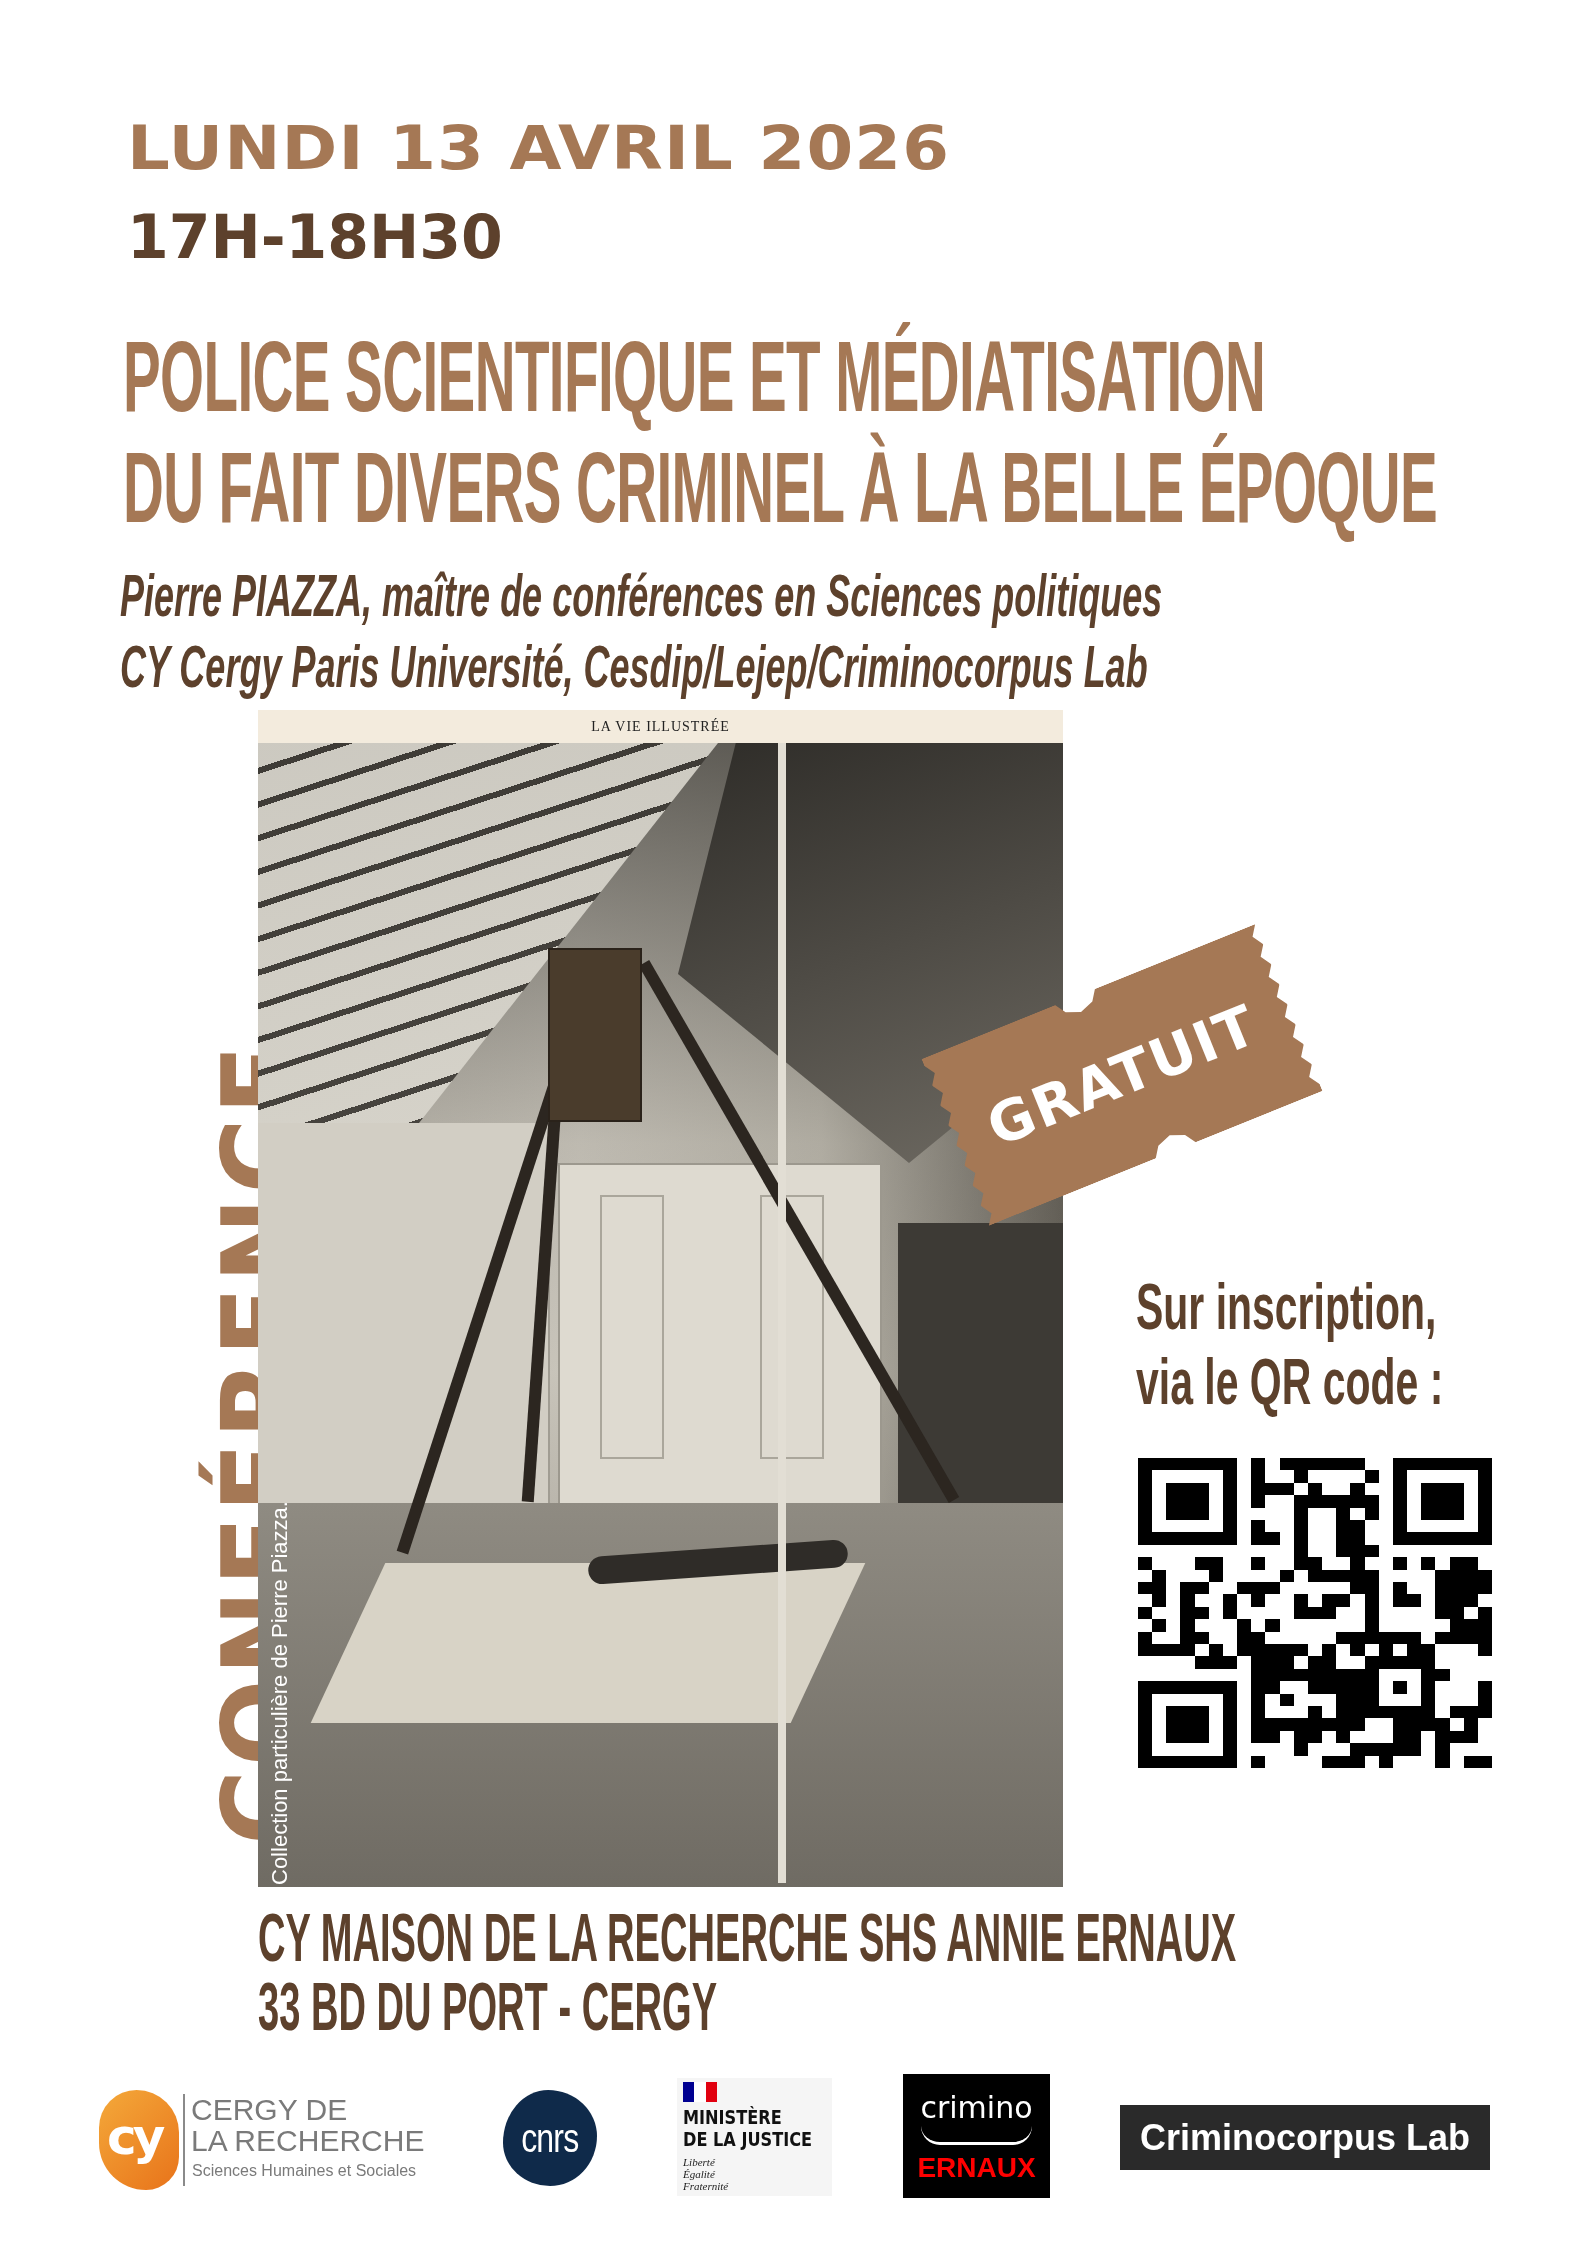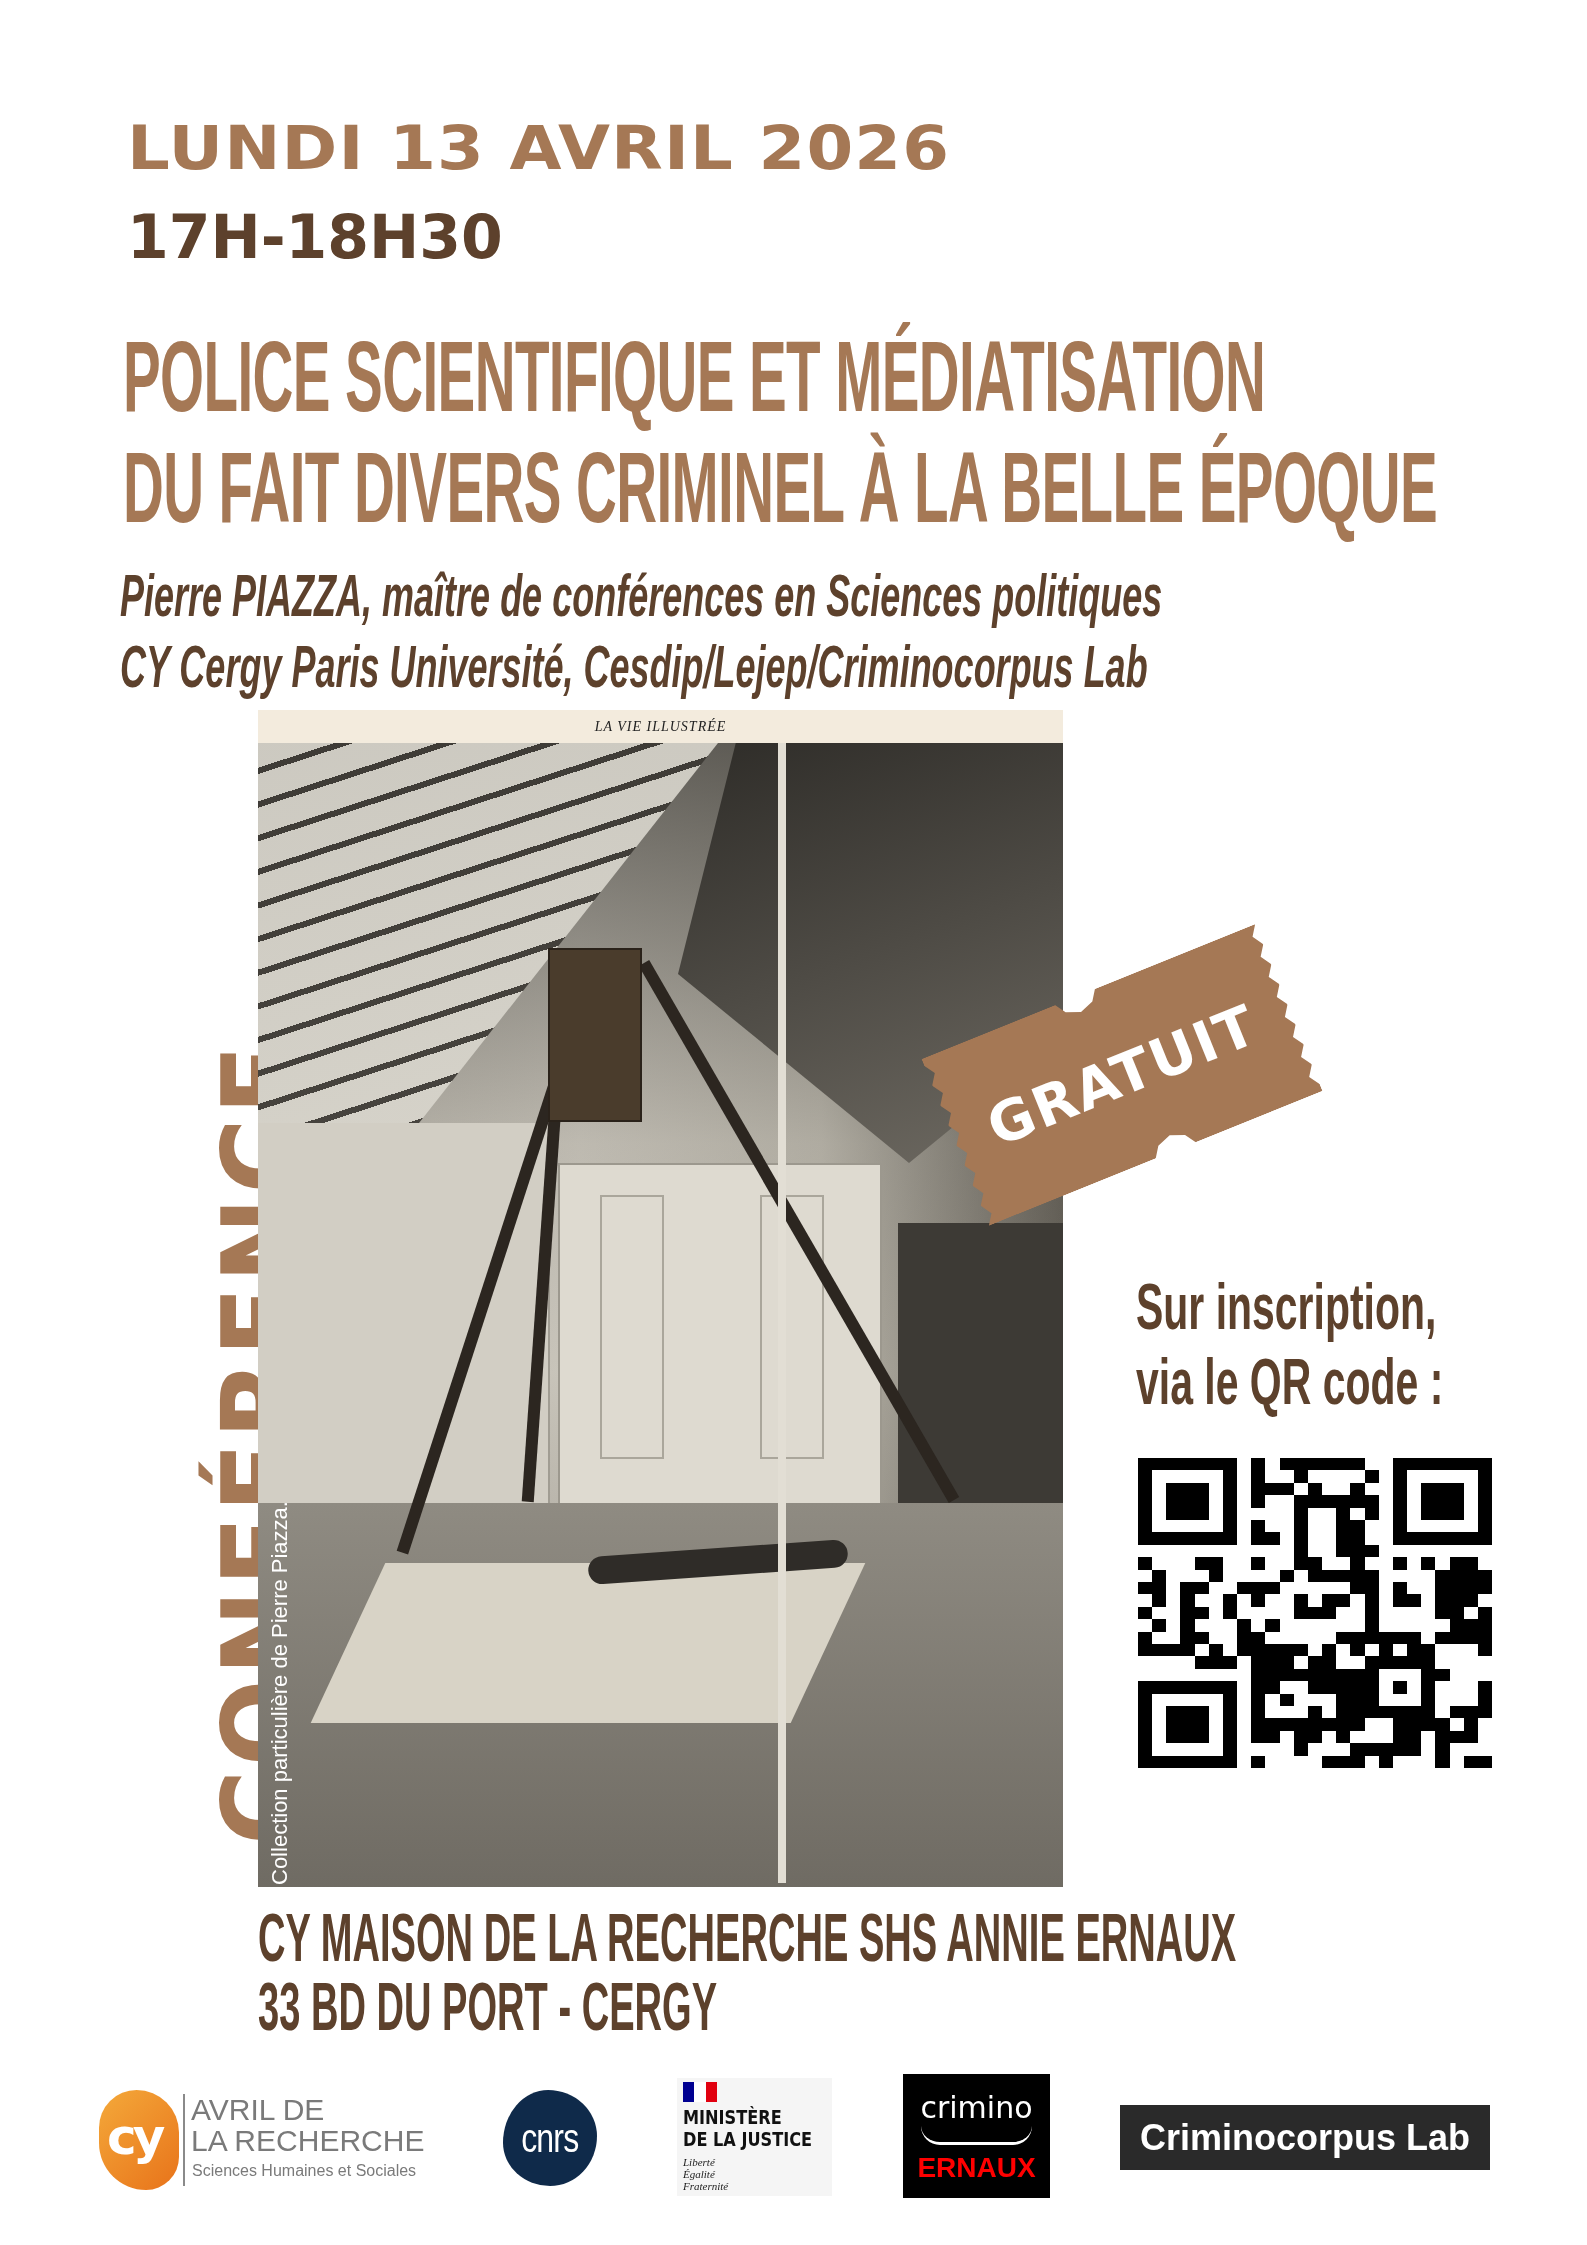--- a/index.html
+++ b/index.html
@@ -16,21 +16,21 @@
   .title-l2 { top:437px; transform:scaleX(0.565); }
 
   .author-line { left:120px; font-family:"Liberation Sans", sans-serif; font-weight:bold; font-style:italic; font-size:60px; line-height:60px; transform-origin:left top; white-space:nowrap; }
   .author-l1 { top:566px; transform:scaleX(0.6); }
   .author-l2 { top:637px; transform:scaleX(0.6); }
 
   .conference { left:223px; top:771px; width:1074px; height:80px; transform-origin:left top; transform:rotate(-90deg) translateX(-1074px); }
   .conference span { display:block; font-family:"DejaVu Sans", sans-serif; font-weight:bold; font-size:110px; line-height:80px; white-space:nowrap; transform-origin:left top; transform:scaleX(0.93); letter-spacing:4px; }
 
   .photo { left:258px; top:710px; width:805px; height:1177px; background:#8d8a82; overflow:hidden; }
-  .photo-header { position:absolute; left:0; top:0; width:100%; height:33px; background:#F3EBDD; text-align:center; font-family:"Liberation Serif", serif; font-size:14px; line-height:33px; color:#222; letter-spacing:1px;font-style:italic; }
+  .photo-header { position:absolute; left:0; top:0; width:100%; height:33px; background:#F3EBDD; text-align:center; font-family:"Liberation Serif", serif; font-size:14px; line-height:33px; color:#222; letter-spacing:1px; }
   .photo-body { position:absolute; left:0; top:33px; width:100%; height:1144px;
     background:
       linear-gradient(180deg, rgba(40,38,34,0.65) 0%, rgba(120,116,108,0.2) 35%, rgba(170,166,156,0.15) 55%, rgba(90,86,78,0.5) 100%),
       linear-gradient(90deg, #b7b3a9 0%, #cfcbc1 40%, #bdb9ae 70%, #5b574f 100%); }
   .skylight { position:absolute; left:0; top:0; width:460px; height:380px;
     background: repeating-linear-gradient(-18deg, #d9d6cd 0 26px, #3b3833 26px 32px); opacity:0.9; clip-path:polygon(0 0, 100% 0, 35% 100%, 0 100%); }
   .ceiling { position:absolute; left:420px; top:0; width:385px; height:420px; background:linear-gradient(160deg, #2e2c28, #6e6a62); clip-path:polygon(15% 0, 100% 0, 100% 70%, 60% 100%, 0 55%); }
   .doors { position:absolute; left:300px; top:420px; width:320px; height:340px; background:#dedad0; border:2px solid #9c988e; }
   .doors::before, .doors::after { content:""; position:absolute; top:30px; width:60px; height:260px; border:2px solid #aaa69b; }
   .doors::before { left:40px; } .doors::after { left:200px; }
@@ -761,21 +761,21 @@
   </div>
 
 <div class="abs address address-l1 dark">CY MAISON DE LA RECHERCHE SHS ANNIE ERNAUX</div>
 <div class="abs address address-l2 dark">33 BD DU PORT - CERGY</div>
 
 <div class="abs logo-cy">
   <div class="cy-mark">
       <span>cy</span>
     </div>
   <div class="cy-bar"></div>
-  <div class="cy-t1">AVRIL DE</div>
+  <div class="cy-t1">CERGY DE</div>
   <div class="cy-t2">LA RECHERCHE</div>
   <div class="cy-t3">Sciences Humaines et Sociales</div>
 </div>
 
 <div class="abs logo-cnrs">
   <span>cnrs</span>
 </div>
 
 <div class="abs logo-justice">
   <div class="flag">

